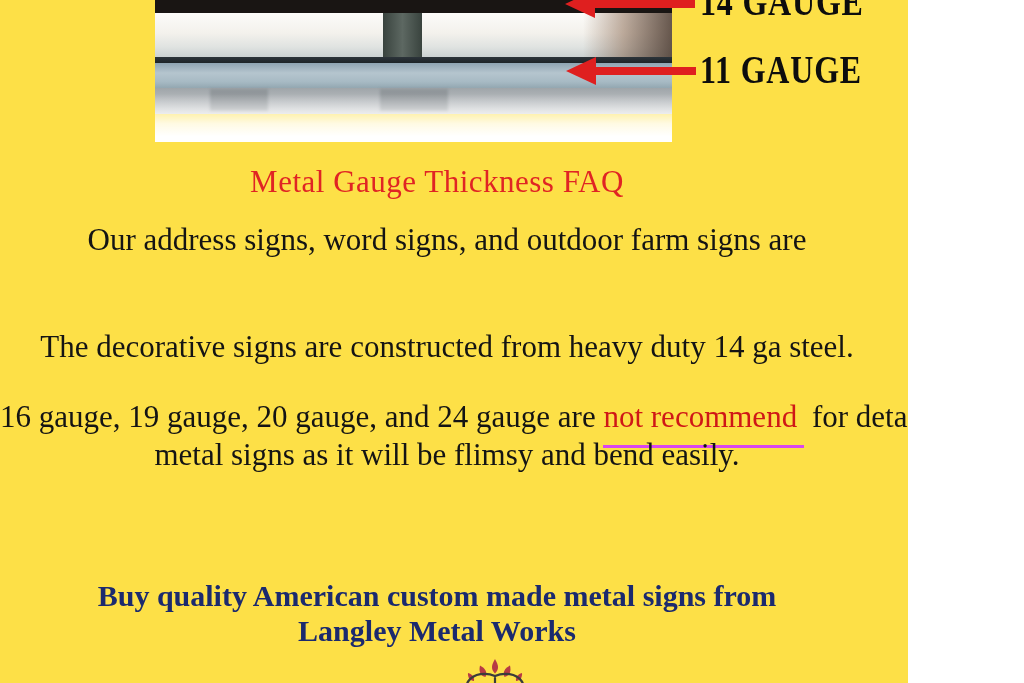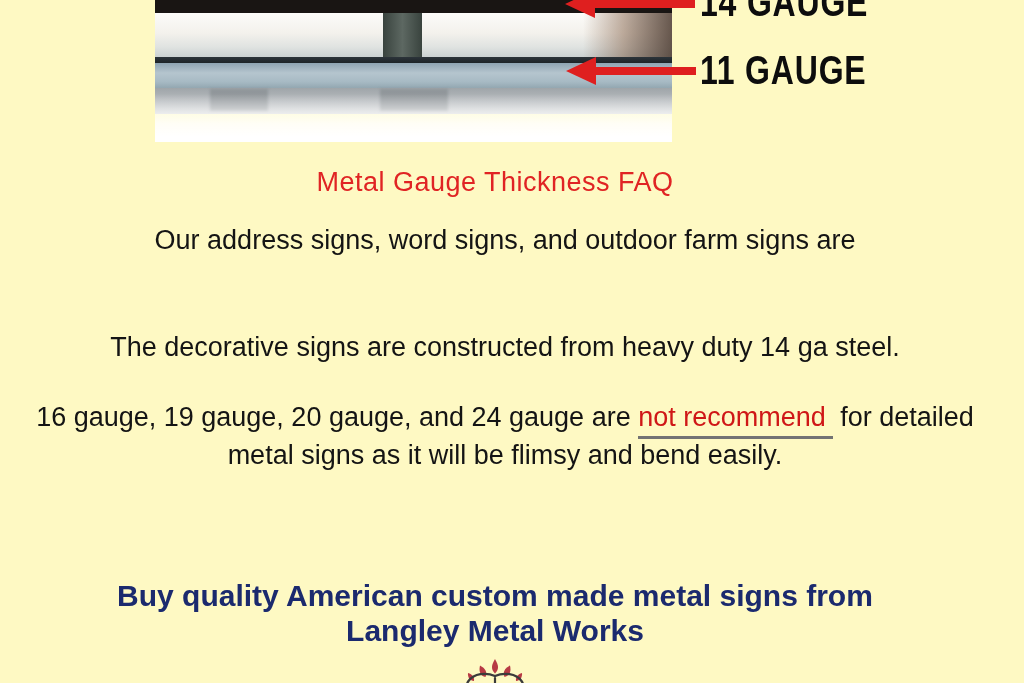--- a/index.html
+++ b/index.html
@@ -1,18 +1,18 @@
 <!DOCTYPE html>
 <html><head>
 <meta charset="utf-8">
 <style>
   html,body{margin:0;padding:0;background:#fff;}
   .slide{
-    position:relative;width:1024px;height:683px;background:#fef9c3;
-    overflow:hidden;font-family:Liberation Sans, sans-serif;color:#141414;
+    position:relative;width:908px;height:683px;background:#fde047;
+    overflow:hidden;font-family:Liberation Serif, serif;color:#141414;
   }
   
   .photo{position:absolute;left:155px;top:0;width:517px;height:142px;overflow:hidden;}
   .ph-black{position:absolute;left:0;top:0;width:100%;height:13px;background:#191513;}
   .ph-gap{position:absolute;left:0;top:13px;width:100%;height:45px;
     background:linear-gradient(180deg,#fcfbf9 0%,#f3f1ec 45%,#e0e3e1 75%,#c9d0d0 100%);}
   .ph-brown{position:absolute;left:428px;top:13px;width:89px;height:45px;
     background:linear-gradient(90deg,rgba(133,94,66,0) 0%,rgba(120,82,55,0.45) 45%,rgba(66,47,36,0.8) 100%);}
   .post{position:absolute;top:13px;height:45px;filter:blur(0.6px);
     background:linear-gradient(90deg,#b3b8b3 0%,#e9ebe7 45%,#9fa59f 100%);}
@@ -33,28 +33,28 @@
   .arrow .head{width:0;height:0;border-top:14px solid transparent;border-bottom:14px solid transparent;
     border-right:30px solid #df1f1f;}
   .arrow .shaft{height:8px;width:100px;background:#df1f1f;}
   .arrow.a14{left:565px;top:-10px;}
   .arrow.a11{left:566px;top:57px;}
   .glabel{position:absolute;font-weight:bold;font-size:40px;line-height:1;color:#0d0d0d;
     transform:scaleX(0.8);transform-origin:0 0;white-space:nowrap;letter-spacing:1px;}
   .glabel.l14{left:700px;top:-18px;}
   .glabel.l11{left:700px;top:50px;}
   
-  .txt{position:absolute;left:0;right:14px;text-align:center;font-size:27px;line-height:38px;white-space:nowrap;}
+  .txt{position:absolute;left:0;right:14px;text-align:center;font-size:31px;line-height:38px;white-space:nowrap;}
   .title{position:absolute;left:0;right:34px;top:163px;text-align:center;
-    font-size:27px;line-height:38px;color:#e02424;letter-spacing:0.5px;}
+    font-size:31px;line-height:38px;color:#e02424;letter-spacing:0.5px;}
   .p1{top:221px;}
   .p2{top:328px;text-align:center;}
   .p3{top:398px;}
   .p4{top:503px;}
-  .red-underline{color:#cf1717;border-bottom:3px solid #737373;padding-right:7px;padding-bottom:4px;}
+  .red-underline{color:#cf1717;border-bottom:3px solid #d946ef;padding-right:7px;padding-bottom:11px;}
   .cta{position:absolute;left:0;right:34px;top:578px;text-align:center;
     font-size:30px;line-height:35px;font-weight:bold;color:#1b2a6e;white-space:nowrap;}
   
   .ornament{position:absolute;left:440px;top:658px;width:110px;height:60px;}
 </style>
 </head>
 <body>
 
 <div class="slide">
 

